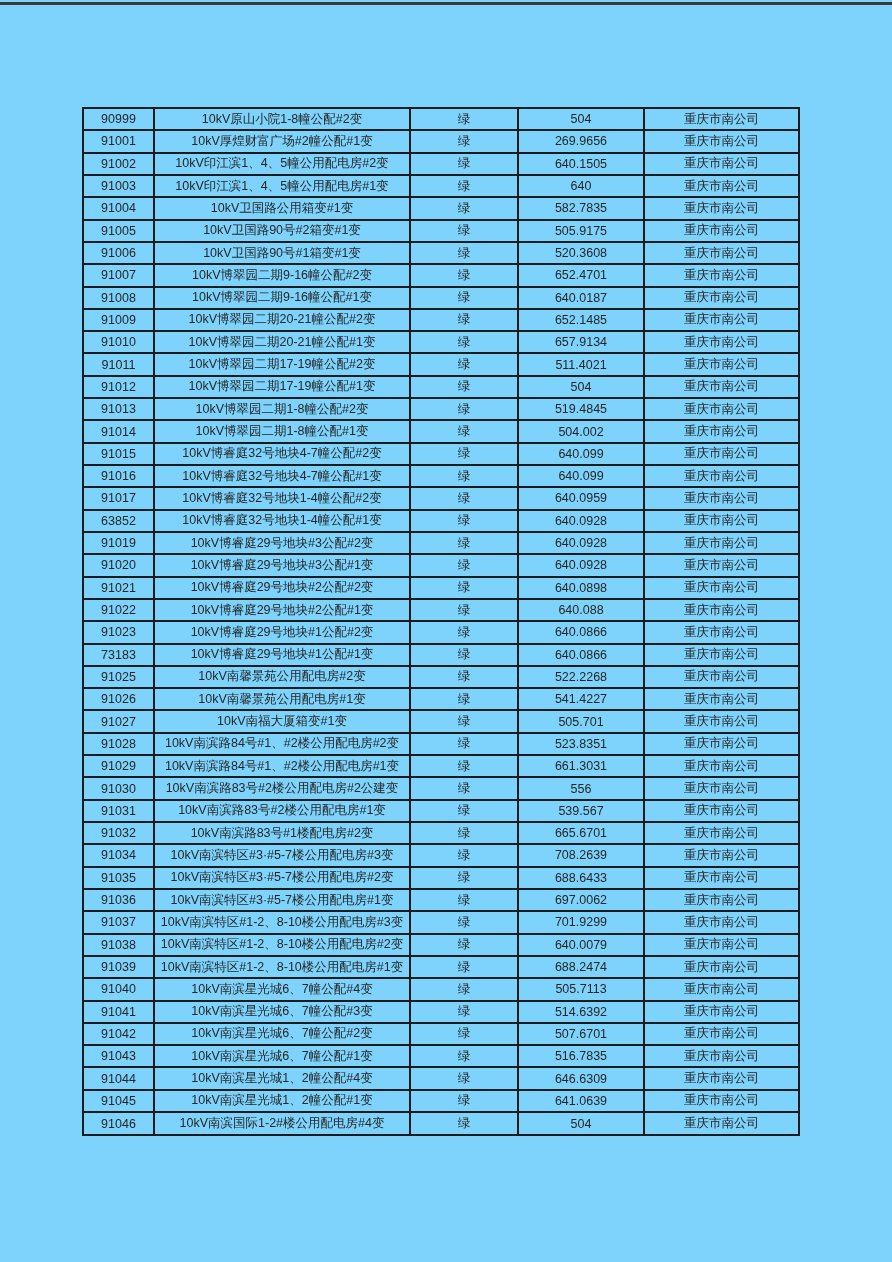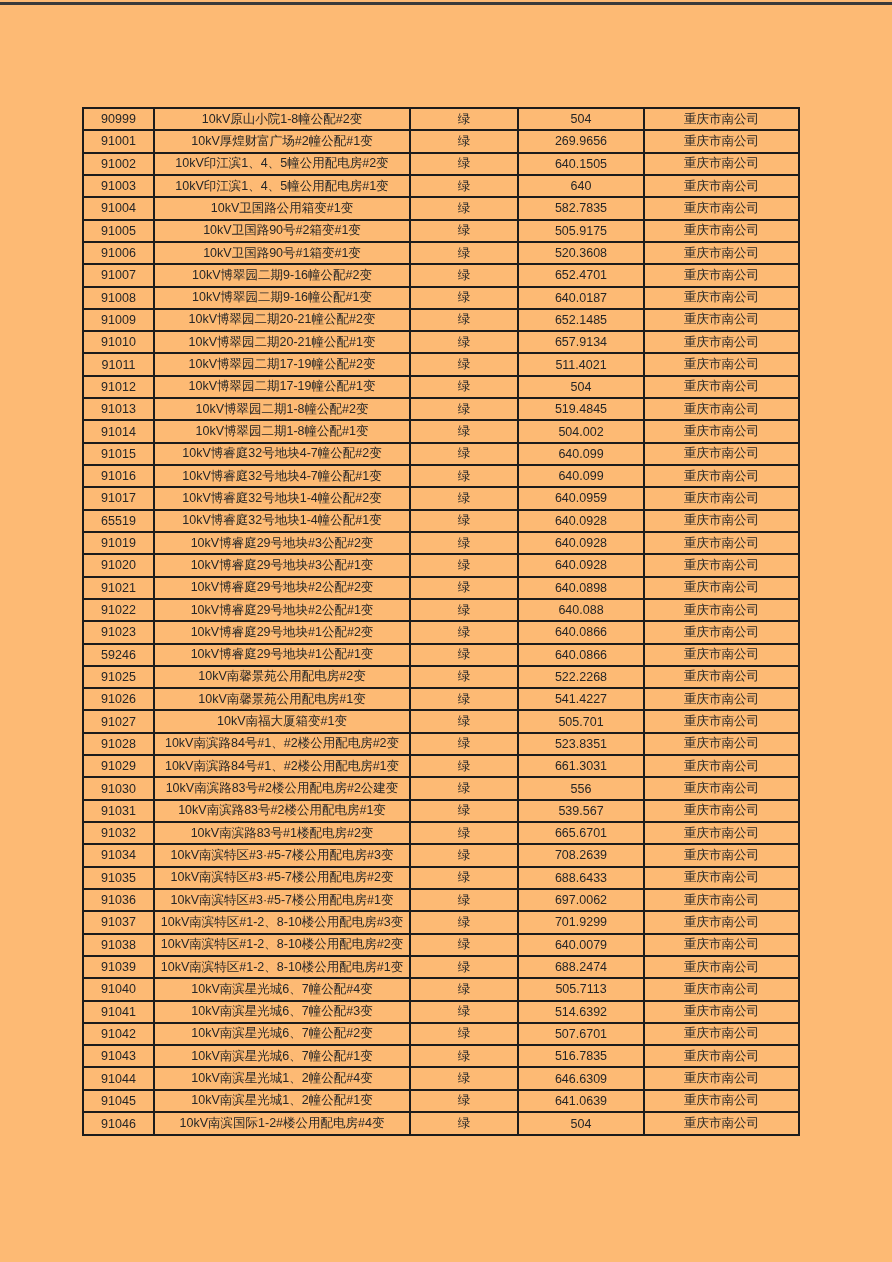--- a/index.html
+++ b/index.html
@@ -4,21 +4,21 @@
 <style>
   html, body { margin: 0; padding: 0; }
   body {
     font-family: "Liberation Sans", "DejaVu Sans", sans-serif;
     background: #ffffff;
   }
   .page {
     position: relative;
     width: 892px;
     height: 1262px;
-    background: #fdba74;
+    background: #7dd3fc;
     overflow: hidden;
   }
   .top-bar {
     position: absolute;
     top: 2px;
     left: 0;
     width: 100%;
     height: 3px;
     background: #3a3a3a;
   }
@@ -283,21 +283,21 @@
       <div class="clip">
         <span>10kV博睿庭32号地块1-4幢公配#2变</span>
       </div>
     </td>
     <td>绿</td>
     <td>640.0959</td>
     <td>重庆市南公司</td>
   </tr>
 
   <tr>
-    <td>65519</td>
+    <td>63852</td>
     <td>
       <div class="clip">
         <span>10kV博睿庭32号地块1-4幢公配#1变</span>
       </div>
     </td>
     <td>绿</td>
     <td>640.0928</td>
     <td>重庆市南公司</td>
   </tr>
 
@@ -355,21 +355,21 @@
       <div class="clip">
         <span>10kV博睿庭29号地块#1公配#2变</span>
       </div>
     </td>
     <td>绿</td>
     <td>640.0866</td>
     <td>重庆市南公司</td>
   </tr>
 
   <tr>
-    <td>59246</td>
+    <td>73183</td>
     <td>
       <div class="clip">
         <span>10kV博睿庭29号地块#1公配#1变</span>
       </div>
     </td>
     <td>绿</td>
     <td>640.0866</td>
     <td>重庆市南公司</td>
   </tr>
 

